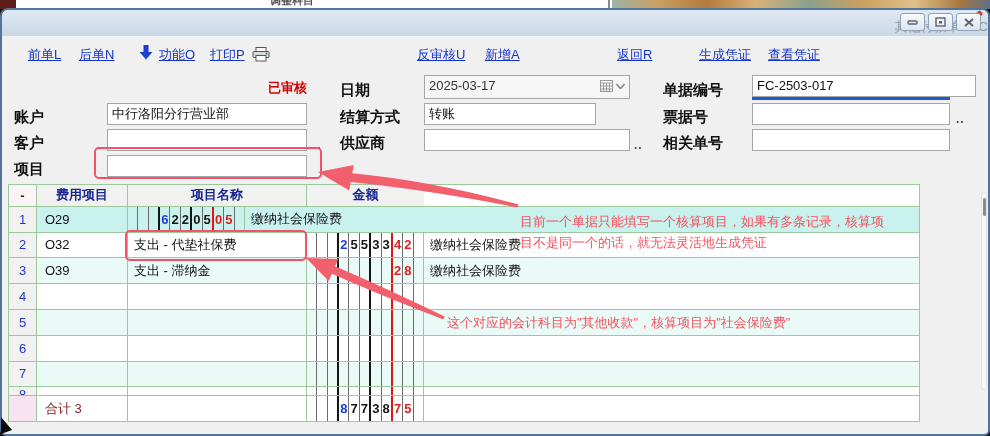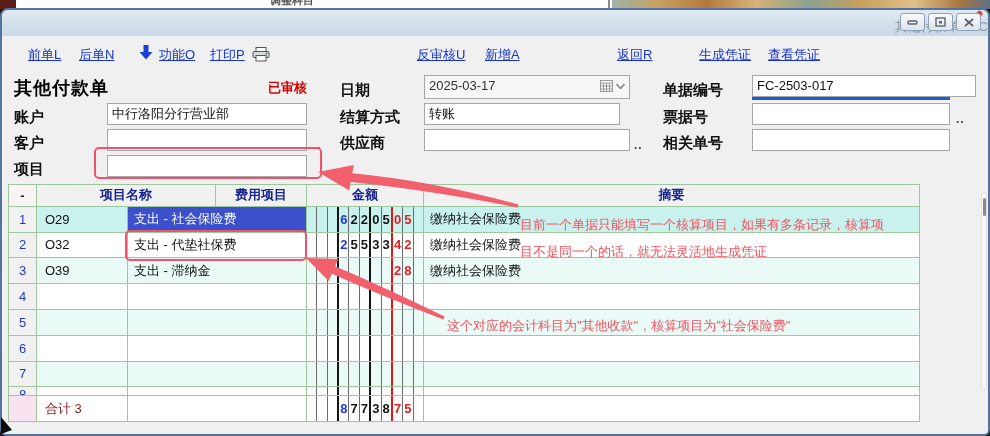--- a/index.html
+++ b/index.html
@@ -71,21 +71,21 @@
   .dc:nth-child(9) { border-left:2px solid #e01515; }
   .dc:nth-child(4) { color:#1d3ae0; }
   .dc:nth-child(9),.dc:nth-child(10) { color:#e02020; }
 
   
   .vscroll { position:absolute; left:981px; top:192px; width:6px; height:198px; background:#f7f7f7; border:1px solid #e2e2e2; border-radius:3px; }
   .vthumb { position:absolute; left:1px; top:5px; width:3px; height:18px; background:#8a8a8a; border-radius:2px; }
 
   
   .red-box { position:absolute; border:2px solid #f4516c; border-radius:5px; pointer-events:none; }
-  .ann { position:absolute; color:#f2535f; font-size:13px; line-height:27px; pointer-events:none; }
+  .ann { position:absolute; color:#f2535f; font-size:13px; line-height:21px; pointer-events:none; }
   .overlay-svg { position:absolute; left:0; top:0; width:990px; height:436px; pointer-events:none; }
 </style>
 </head>
 <body>
 
 <div id="stage">
 
   <div class="backdrop">
     <div class="bd-maroon"></div>
     <div class="bd-frag">调整科目</div>
@@ -135,21 +135,20 @@
         <circle cx="14.5" cy="6.5" r="0.9" fill="#3a7a3a"></circle>
       </svg>
       <span class="tb-link" style="left:415px">反审核U</span>
       <span class="tb-link" style="left:483px">新增A</span>
       <span class="tb-link" style="left:615px">返回R</span>
       <span class="tb-link" style="left:697px">生成凭证</span>
       <span class="tb-link" style="left:766px">查看凭证</span>
     </div>
   </div>
 
-  <div class="form-title" style="top:76px">其他付款单</div>
   <div class="status" style="top:79px">已审核</div>
 
   <span class="fld-label" style="left:340px; top:81px">日期</span>
   <div class="fld disabled" style="left:424px; top:75px; width:206px; height:24px">
     <span>2025-03-17</span>
     <span class="cal-widget">
       <svg width="13" height="12" viewBox="0 0 13 12">
         <rect x="0.5" y="0.5" width="12" height="11" fill="#fff" stroke="#999"></rect>
         <path d="M0.5,3 H12.5 M3.5,3 V11.5 M6.5,3 V11.5 M9.5,3 V11.5 M0.5,6 H12.5 M0.5,9 H12.5" stroke="#999" stroke-width="1"></path>
       </svg>
@@ -160,21 +159,21 @@
   </div>
 
   <span class="fld-label" style="left:663px; top:81px">单据编号</span>
   <div class="fld" style="left:752px; top:75px; width:224px">FC-2503-017</div>
   <div class="focus-underline" style="left:752px; top:97px; width:198px; height:3px"></div>
 
   <span class="fld-label" style="left:14px; top:108px">账户</span>
   <div class="fld" style="left:107px; top:103px; width:200px">中行洛阳分行营业部</div>
 
   <span class="fld-label" style="left:340px; top:108px">结算方式</span>
-  <div class="fld" style="left:424px; top:103px; width:196px">转账</div>
+  <div class="fld" style="left:424px; top:103px; width:172px">转账</div>
 
   <span class="fld-label" style="left:663px; top:108px">票据号</span>
   <div class="fld" style="left:752px; top:103px; width:198px"></div>
   <span class="dots" style="left:956px; top:112px">..</span>
 
   <span class="fld-label" style="left:14px; top:134px">客户</span>
   <div class="fld" style="left:107px; top:129px; width:200px"></div>
   <span class="dots" style="left:313px; top:138px">..</span>
 
   <span class="fld-label" style="left:340px; top:134px">供应商</span>
@@ -183,30 +182,28 @@
 
   <span class="fld-label" style="left:663px; top:134px">相关单号</span>
   <div class="fld" style="left:752px; top:129px; width:198px"></div>
 
   <span class="fld-label" style="left:14px; top:160px">项目</span>
   <div class="fld" style="left:107px; top:155px; width:200px"></div>
 
   <div class="gridtable" style="top:184px">
     <div class="trow hdr h22">
       <div class="cell c-num">-</div>
+      <div class="cell c-code">费用项目</div>
       <div class="cell c-name">项目名称</div>
-      <div class="cell c-code">费用项目</div>
       <div class="cell c-amt" style="justify-content:center">金额</div>
-      <div class="cell c-sum" style="justify-content:center">摘要</div>
     </div>
 
     <div class="trow h26 r1">
       <div class="cell c-num">1</div>
       <div class="cell c-code">O29</div>
-      <div class="cell c-name sel">支出 - 社会保险费</div>
       <div class="cell c-amt">
           <div class="dgrid">
         <span class="dc"></span>
             <span class="dc"></span>
             <span class="dc"></span>
             <span class="dc">6</span>
             <span class="dc">2</span>
             <span class="dc">2</span>
             <span class="dc">0</span>
             <span class="dc">5</span>

